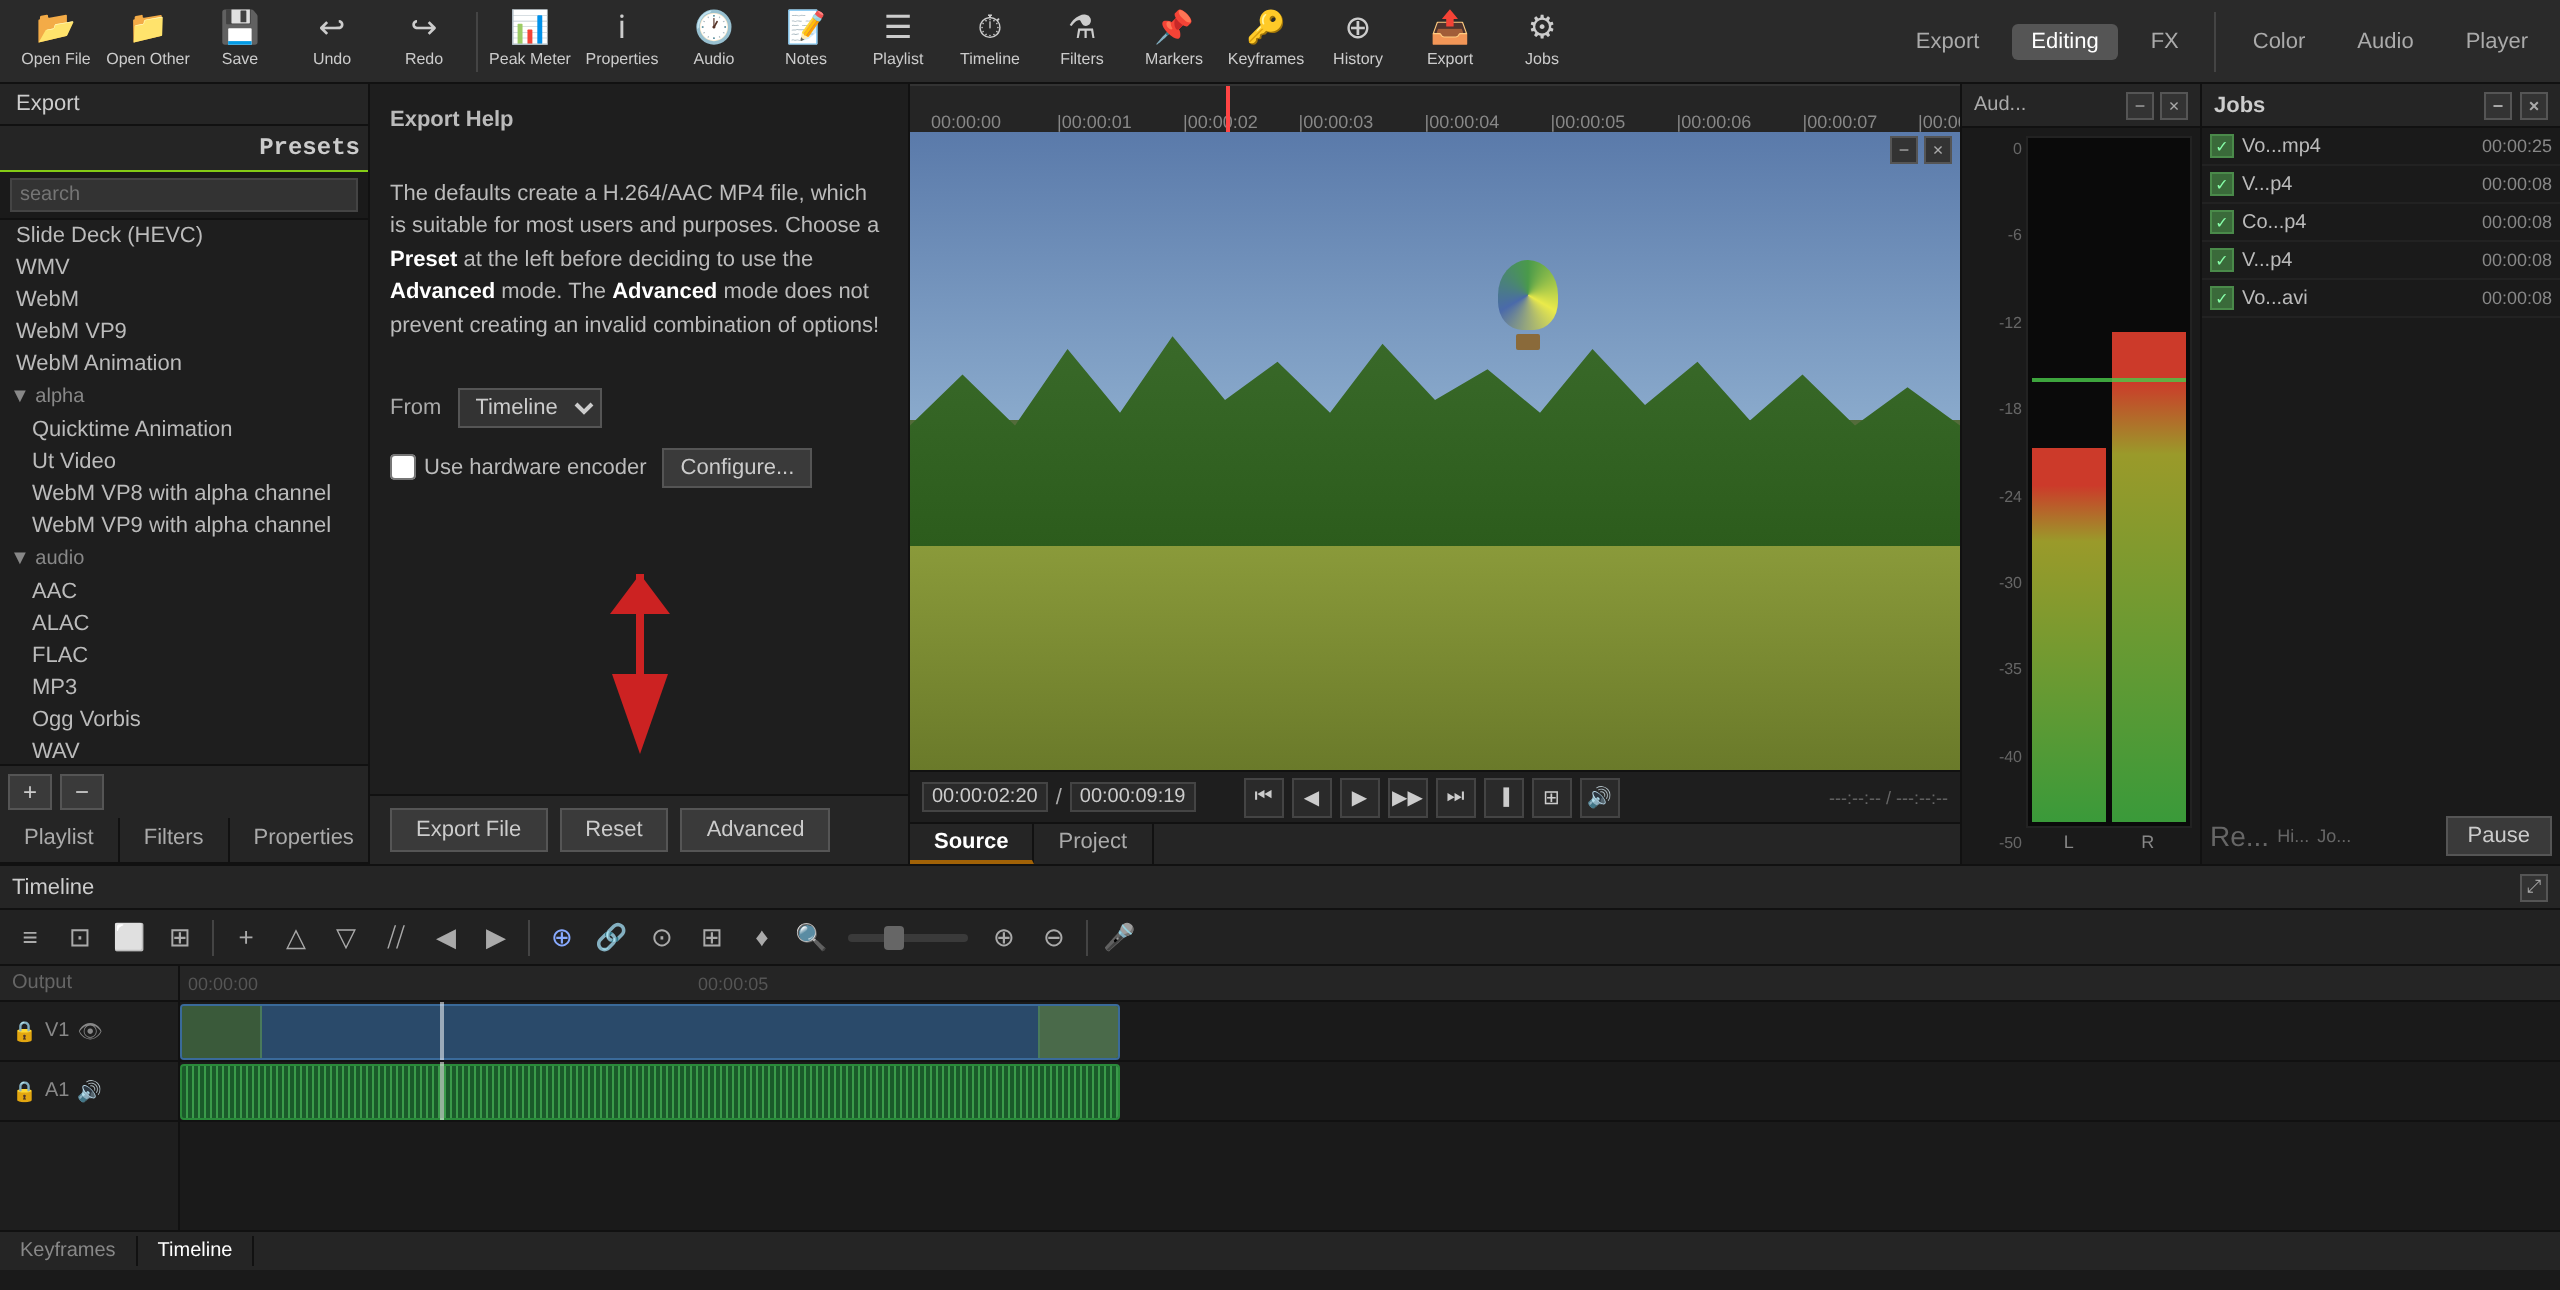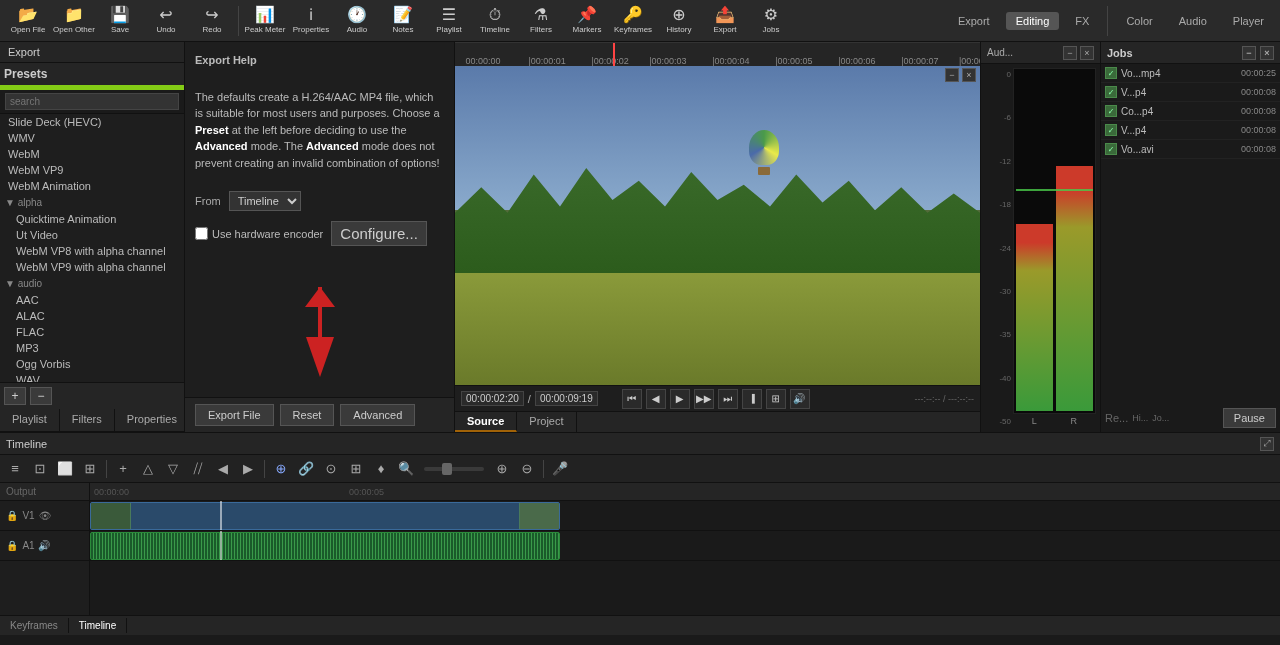--- a/index.html
+++ b/index.html
@@ -71,26 +71,27 @@
       flex-direction: column;
     }
     .panel-title {
       padding: 4px 8px;
       font-size: 11px;
       color: #ccc;
       background: #252525;
       border-bottom: 1px solid #111;
     }
     .presets-label {
-      text-align: left;
+      text-align: right;
       padding: 4px;
       font-size: 12px;
       font-weight: bold;
       background: #252525;
-      border-bottom: 5px solid #84cc16;
+      border-bottom: 1px solid #84cc16;
+      font-family: Liberation Mono, monospace;
     }
     .search-box {
       padding: 3px 5px;
       background: #1a1a1a;
       border-bottom: 1px solid #111;
     }
     .search-box input {
       width: 100%;
       background: #333;
       border: 1px solid #444;
@@ -186,21 +187,21 @@
       display: flex;
       align-items: center;
       gap: 4px;
       color: #bbb;
       cursor: pointer;
     }
     .configure-btn {
       background: #3a3a3a;
       border: 1px solid #555;
       color: #ccc;
-      font-size: 15px;
+      font-size: 11px;
       padding: 3px 8px;
       cursor: pointer;
     }
     .export-action-btns {
       display: flex;
       gap: 6px;
       padding: 6px 10px;
       background: #252525;
       border-top: 1px solid #111;
     }
@@ -953,21 +954,21 @@
       <span class="job-name">V...p4</span>
       <span class="job-time">00:00:08</span>
     </div>
     <div class="job-item">
       <div class="job-checkbox">✓</div>
       <span class="job-name">Vo...avi</span>
       <span class="job-time">00:00:08</span>
     </div>
     <div style="flex:1"></div>
     <div class="jobs-controls">
-      <div style="font-size:11px;color:#666">Re...</div>
+      <div style="font-size:14px;color:#666">Re...</div>
       <div style="font-size:9px;color:#666">Hi...</div>
       <div style="font-size:9px;color:#666">Jo...</div>
       <button class="pause-btn">Pause</button>
     </div>
   </div>
 
 </div>
 
 <div class="bottom-area">
   <div class="timeline-header">

